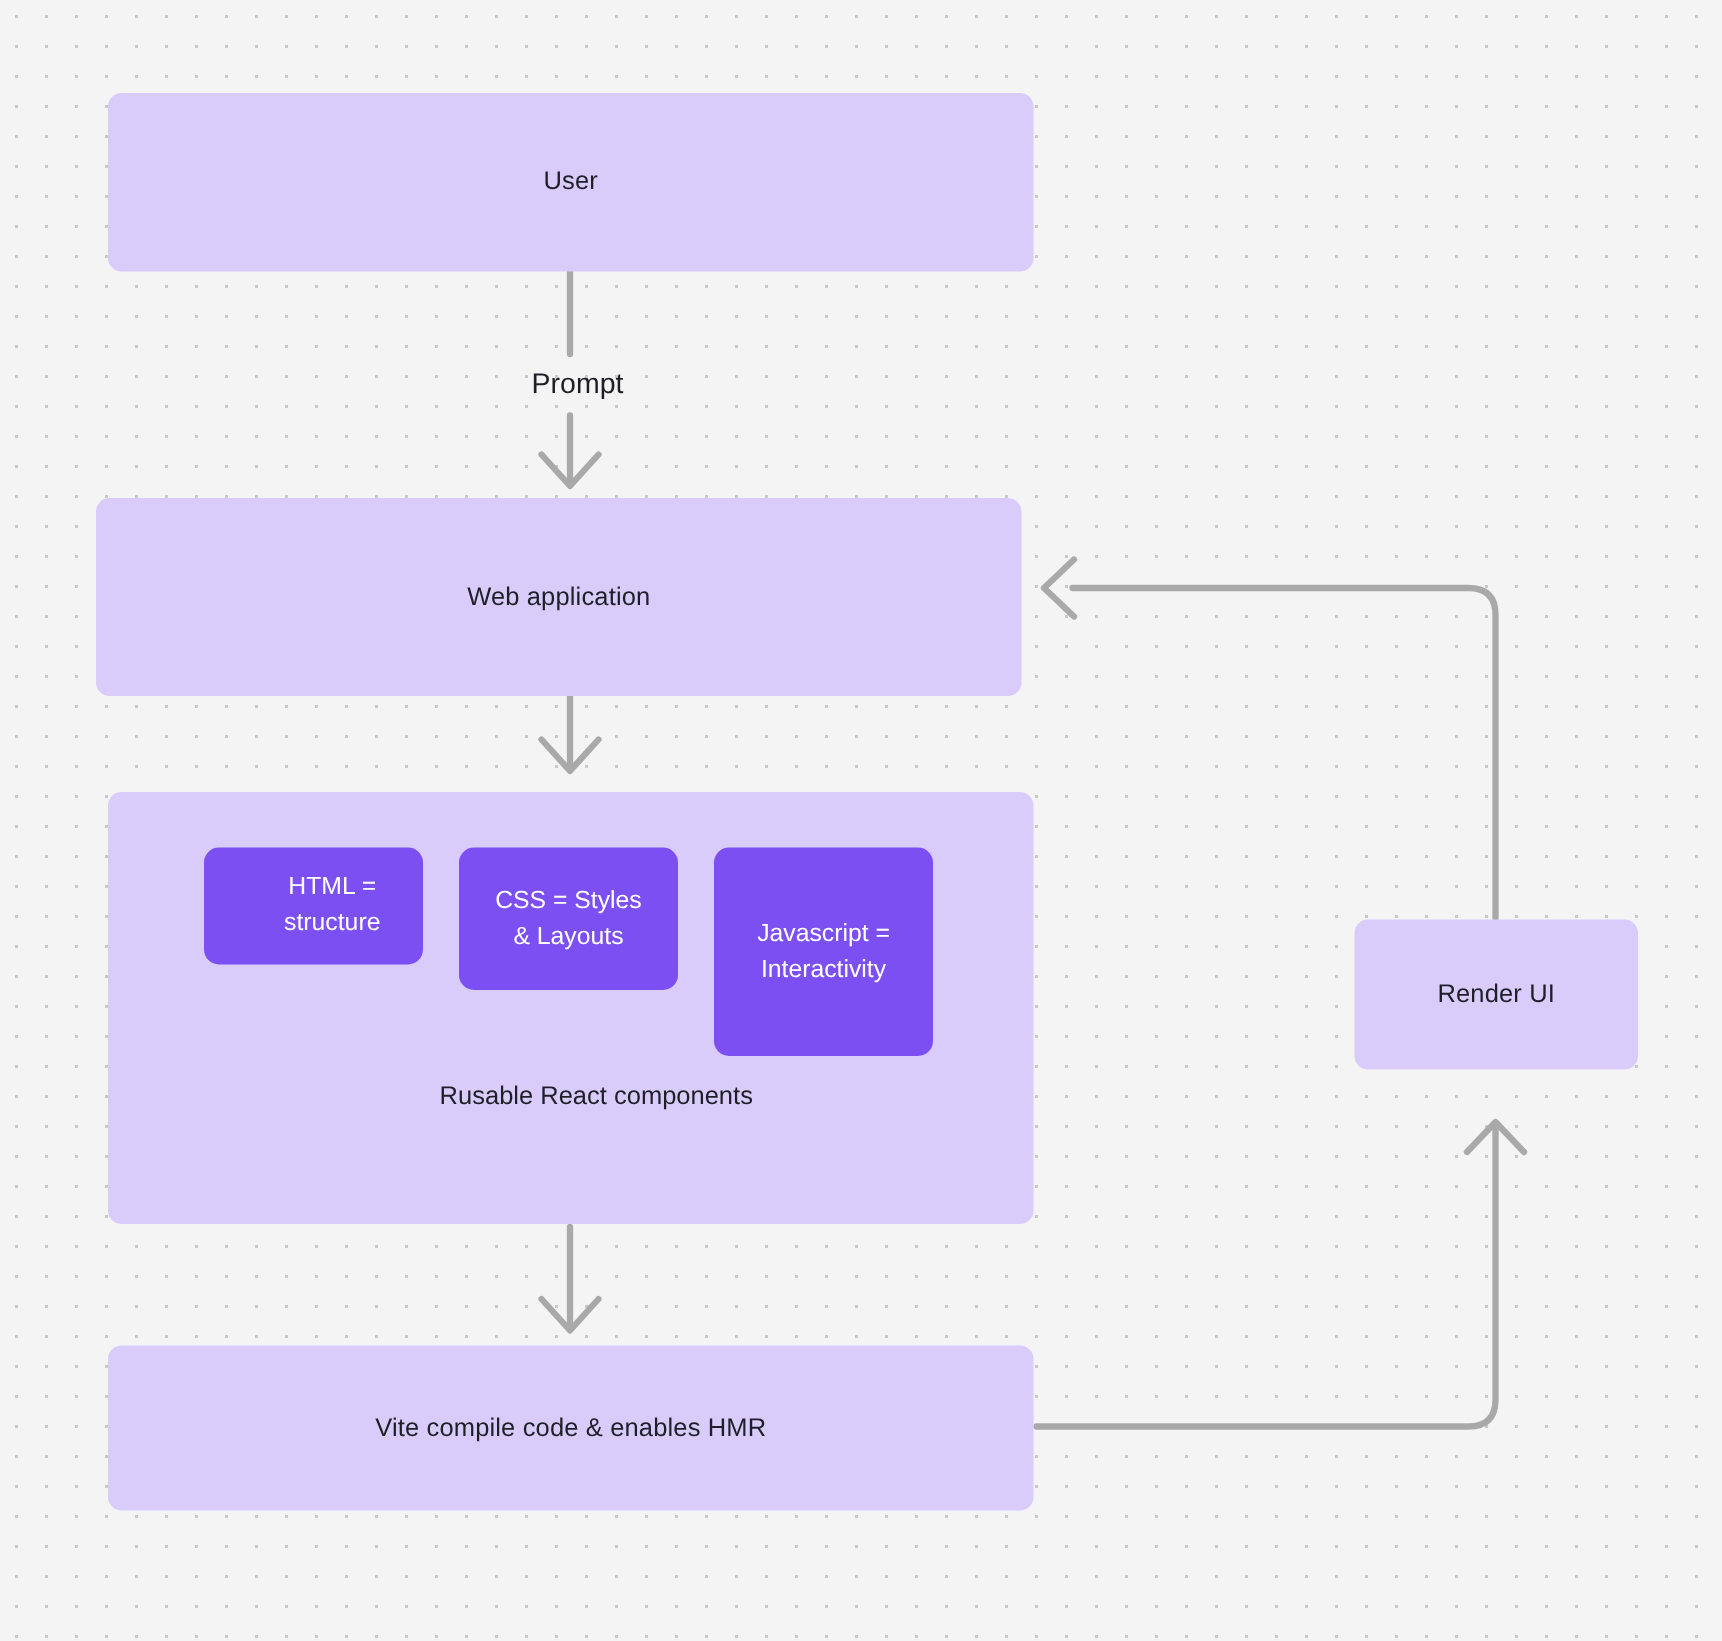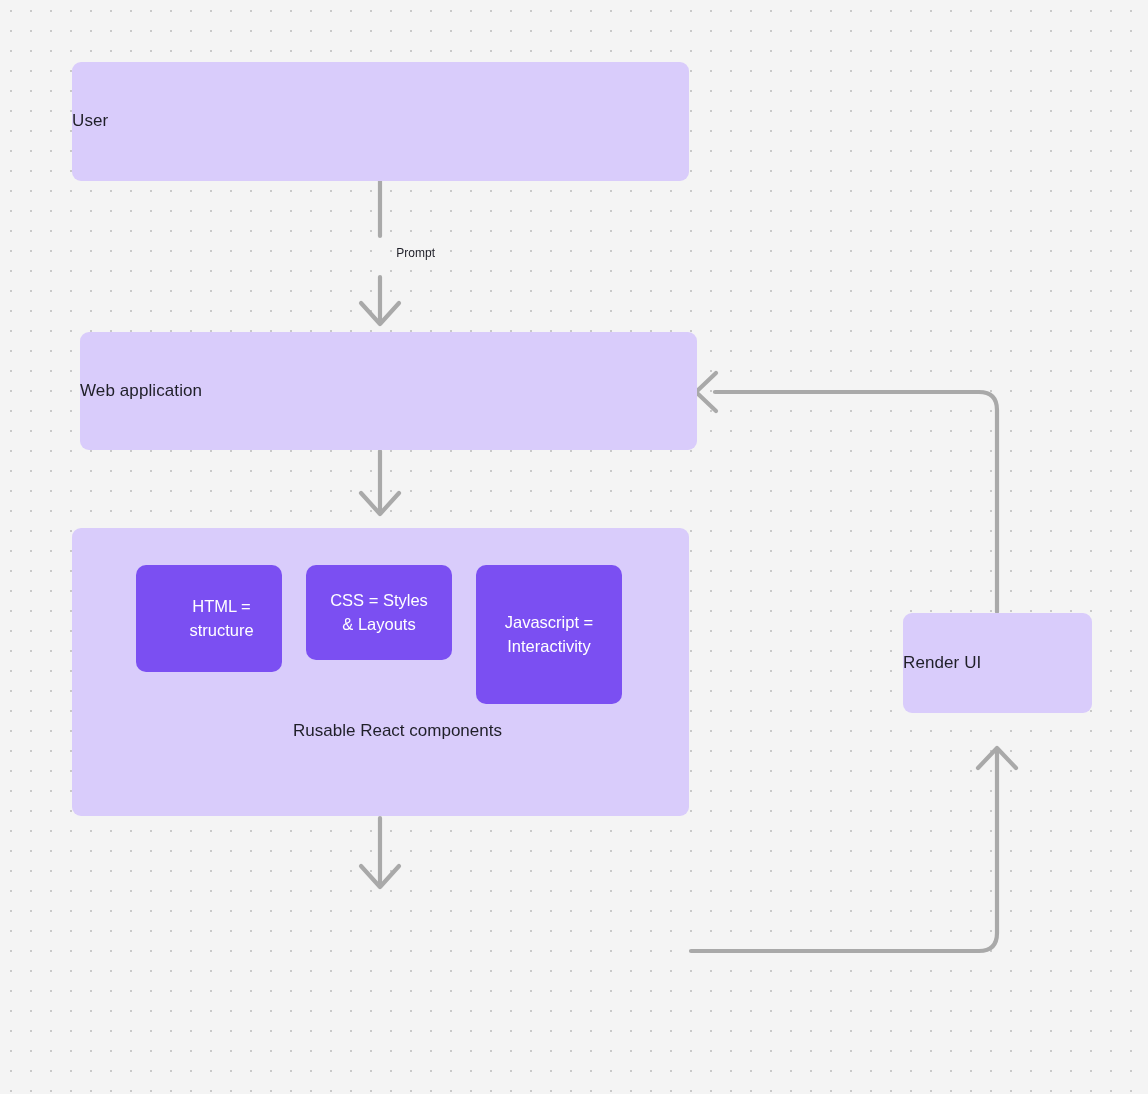--- a/index.html
+++ b/index.html
@@ -21,21 +21,21 @@
     background-size: 20px 20px;
     background-position: 10px 10px;
   }
   .node {
     position: absolute;
     background: #d9ccfb;
     border-radius: 9px;
     box-sizing: border-box;
     display: flex;
     align-items: center;
-    justify-content: flex-start;
+    justify-content: center;
   }
   .node-label {
     font-size: 17px;
     color: #1f1f28;
     letter-spacing: 0.1px;
     text-align: center;
     line-height: 1.35;
   }
   .group-node {
     position: absolute;
@@ -62,24 +62,24 @@
   .group-caption {
     position: absolute;
     width: 100%;
     text-align: center;
     font-size: 17px;
     color: #1f1f28;
     padding-left: 17px;
   }
   .edge-label {
     position: absolute;
-    font-size: 12px;
+    font-size: 19px;
     color: #1f1f28;
     background: transparent;
-    text-align: right;
+    text-align: center;
     padding: 0 5px;
   }
   svg.edges {
     position: absolute;
     left: 0;
     top: 0;
     width: 1148px;
     height: 1094px;
     pointer-events: none;
   }
@@ -121,39 +121,42 @@
     <path class="edge-path" d="M 997 612 L 997 410 Q 997 392 979 392 L 715 392"></path>
     <path class="edge-head" d="M 716 373 L 696 392 L 716 411"></path>
   </svg>
 
   <div class="node" style="left:72px; top:62px; width:617px; height:119px;">
     <span class="node-label">User</span>
   </div>
 
   <div class="edge-label" style="left:330px; top:246px; width:100px;">Prompt</div>
 
-  <div class="node" style="left:80px; top:332px; width:617px; height:118px;">
+  <div class="node" style="left:64px; top:332px; width:617px; height:132px;">
     <span class="node-label">Web application</span>
   </div>
 
   <div class="group-node" style="left:72px; top:528px; width:617px; height:288px;">
 
-    <div class="chip" style="left:64px; top:37px; width:146px; height:107px;padding-left:25px;">
+    <div class="chip" style="left:64px; top:37px; width:146px; height:78px;padding-left:25px;">
       <span class="chip-label"><span>HTML =</span><br><span>structure</span></span>
     </div>
 
     <div class="chip" style="left:234px; top:37px; width:146px; height:95px;justify-content:center;">
       <span class="chip-label"><span>CSS = Styles</span><br><span>&amp; Layouts</span></span>
     </div>
 
     <div class="chip" style="left:404px; top:37px; width:146px; height:139px;">
       <span class="chip-label"><span>Javascript =</span><br><span>Interactivity</span></span>
     </div>
 
     <div class="group-caption" style="left:0px; top:193px;">Rusable React components</div>
   </div>
 
+  <div class="node" style="left:72px; top:897px; width:617px; height:110px;">
+    <span class="node-label">Vite compile code &amp; enables HMR</span>
+  </div>
 
   <div class="node" style="left:903px; top:613px; width:189px; height:100px;">
     <span class="node-label">Render UI</span>
   </div>
 
 </div>
 
 </body></html>

